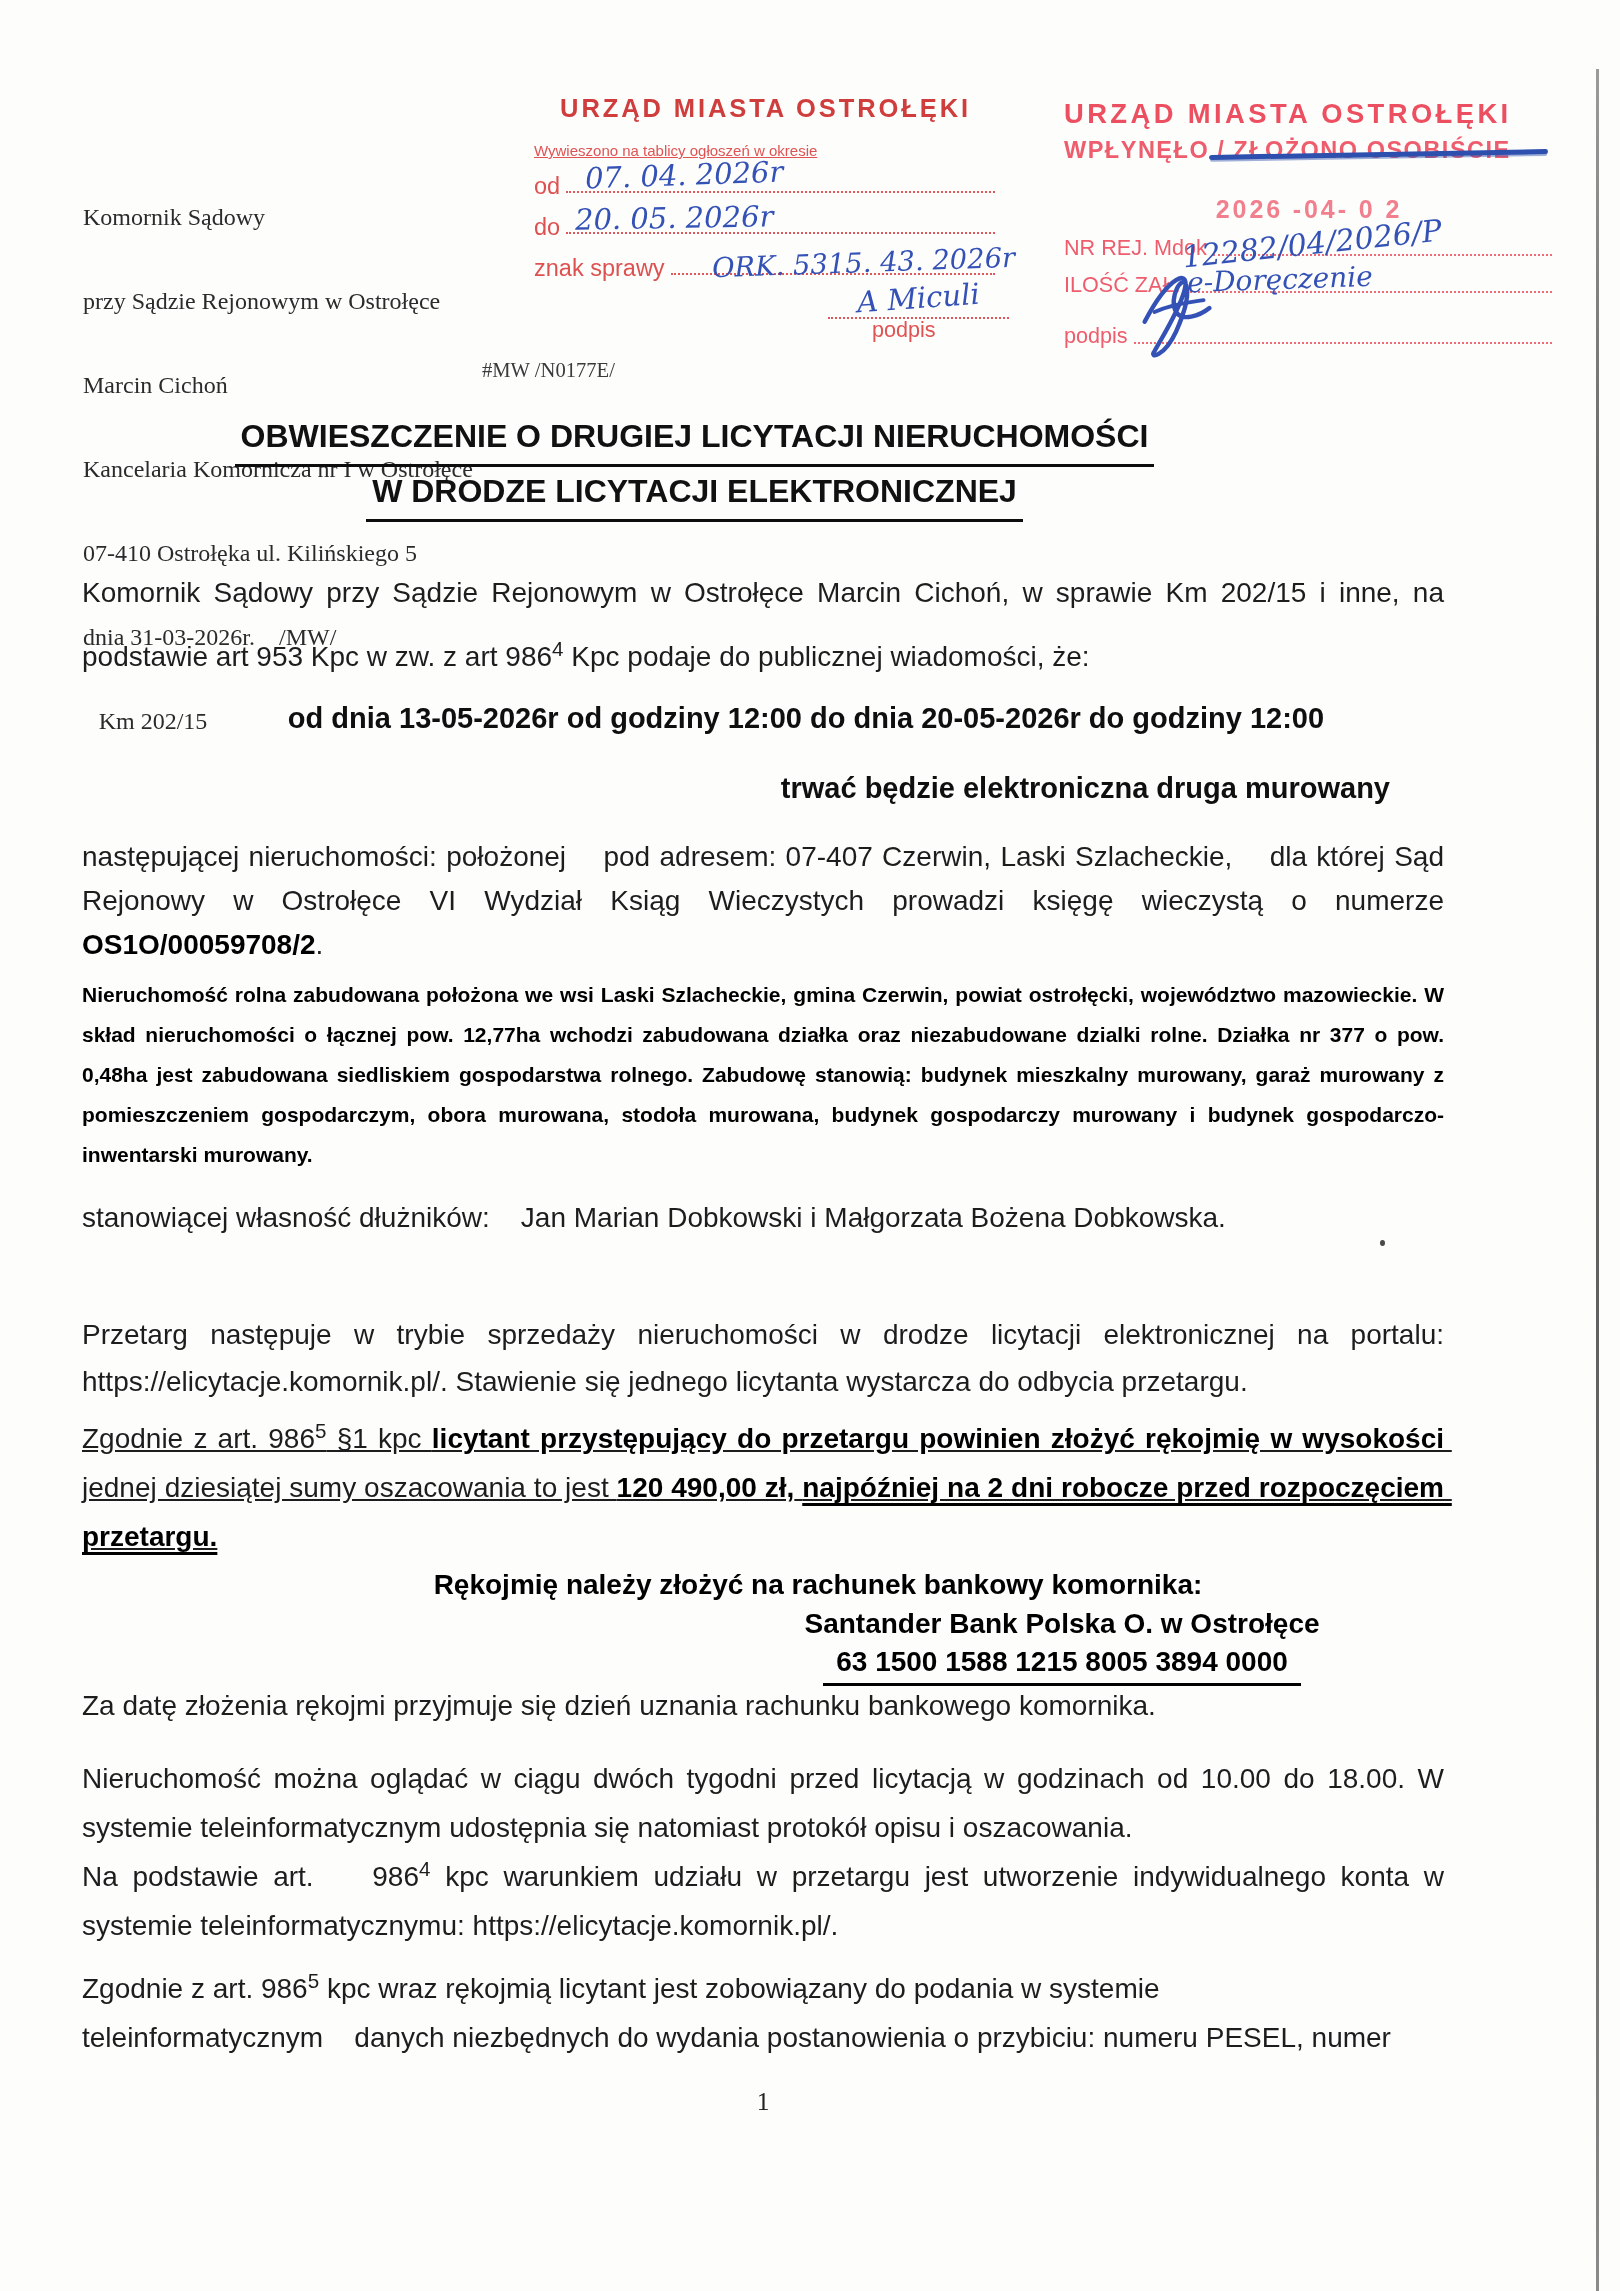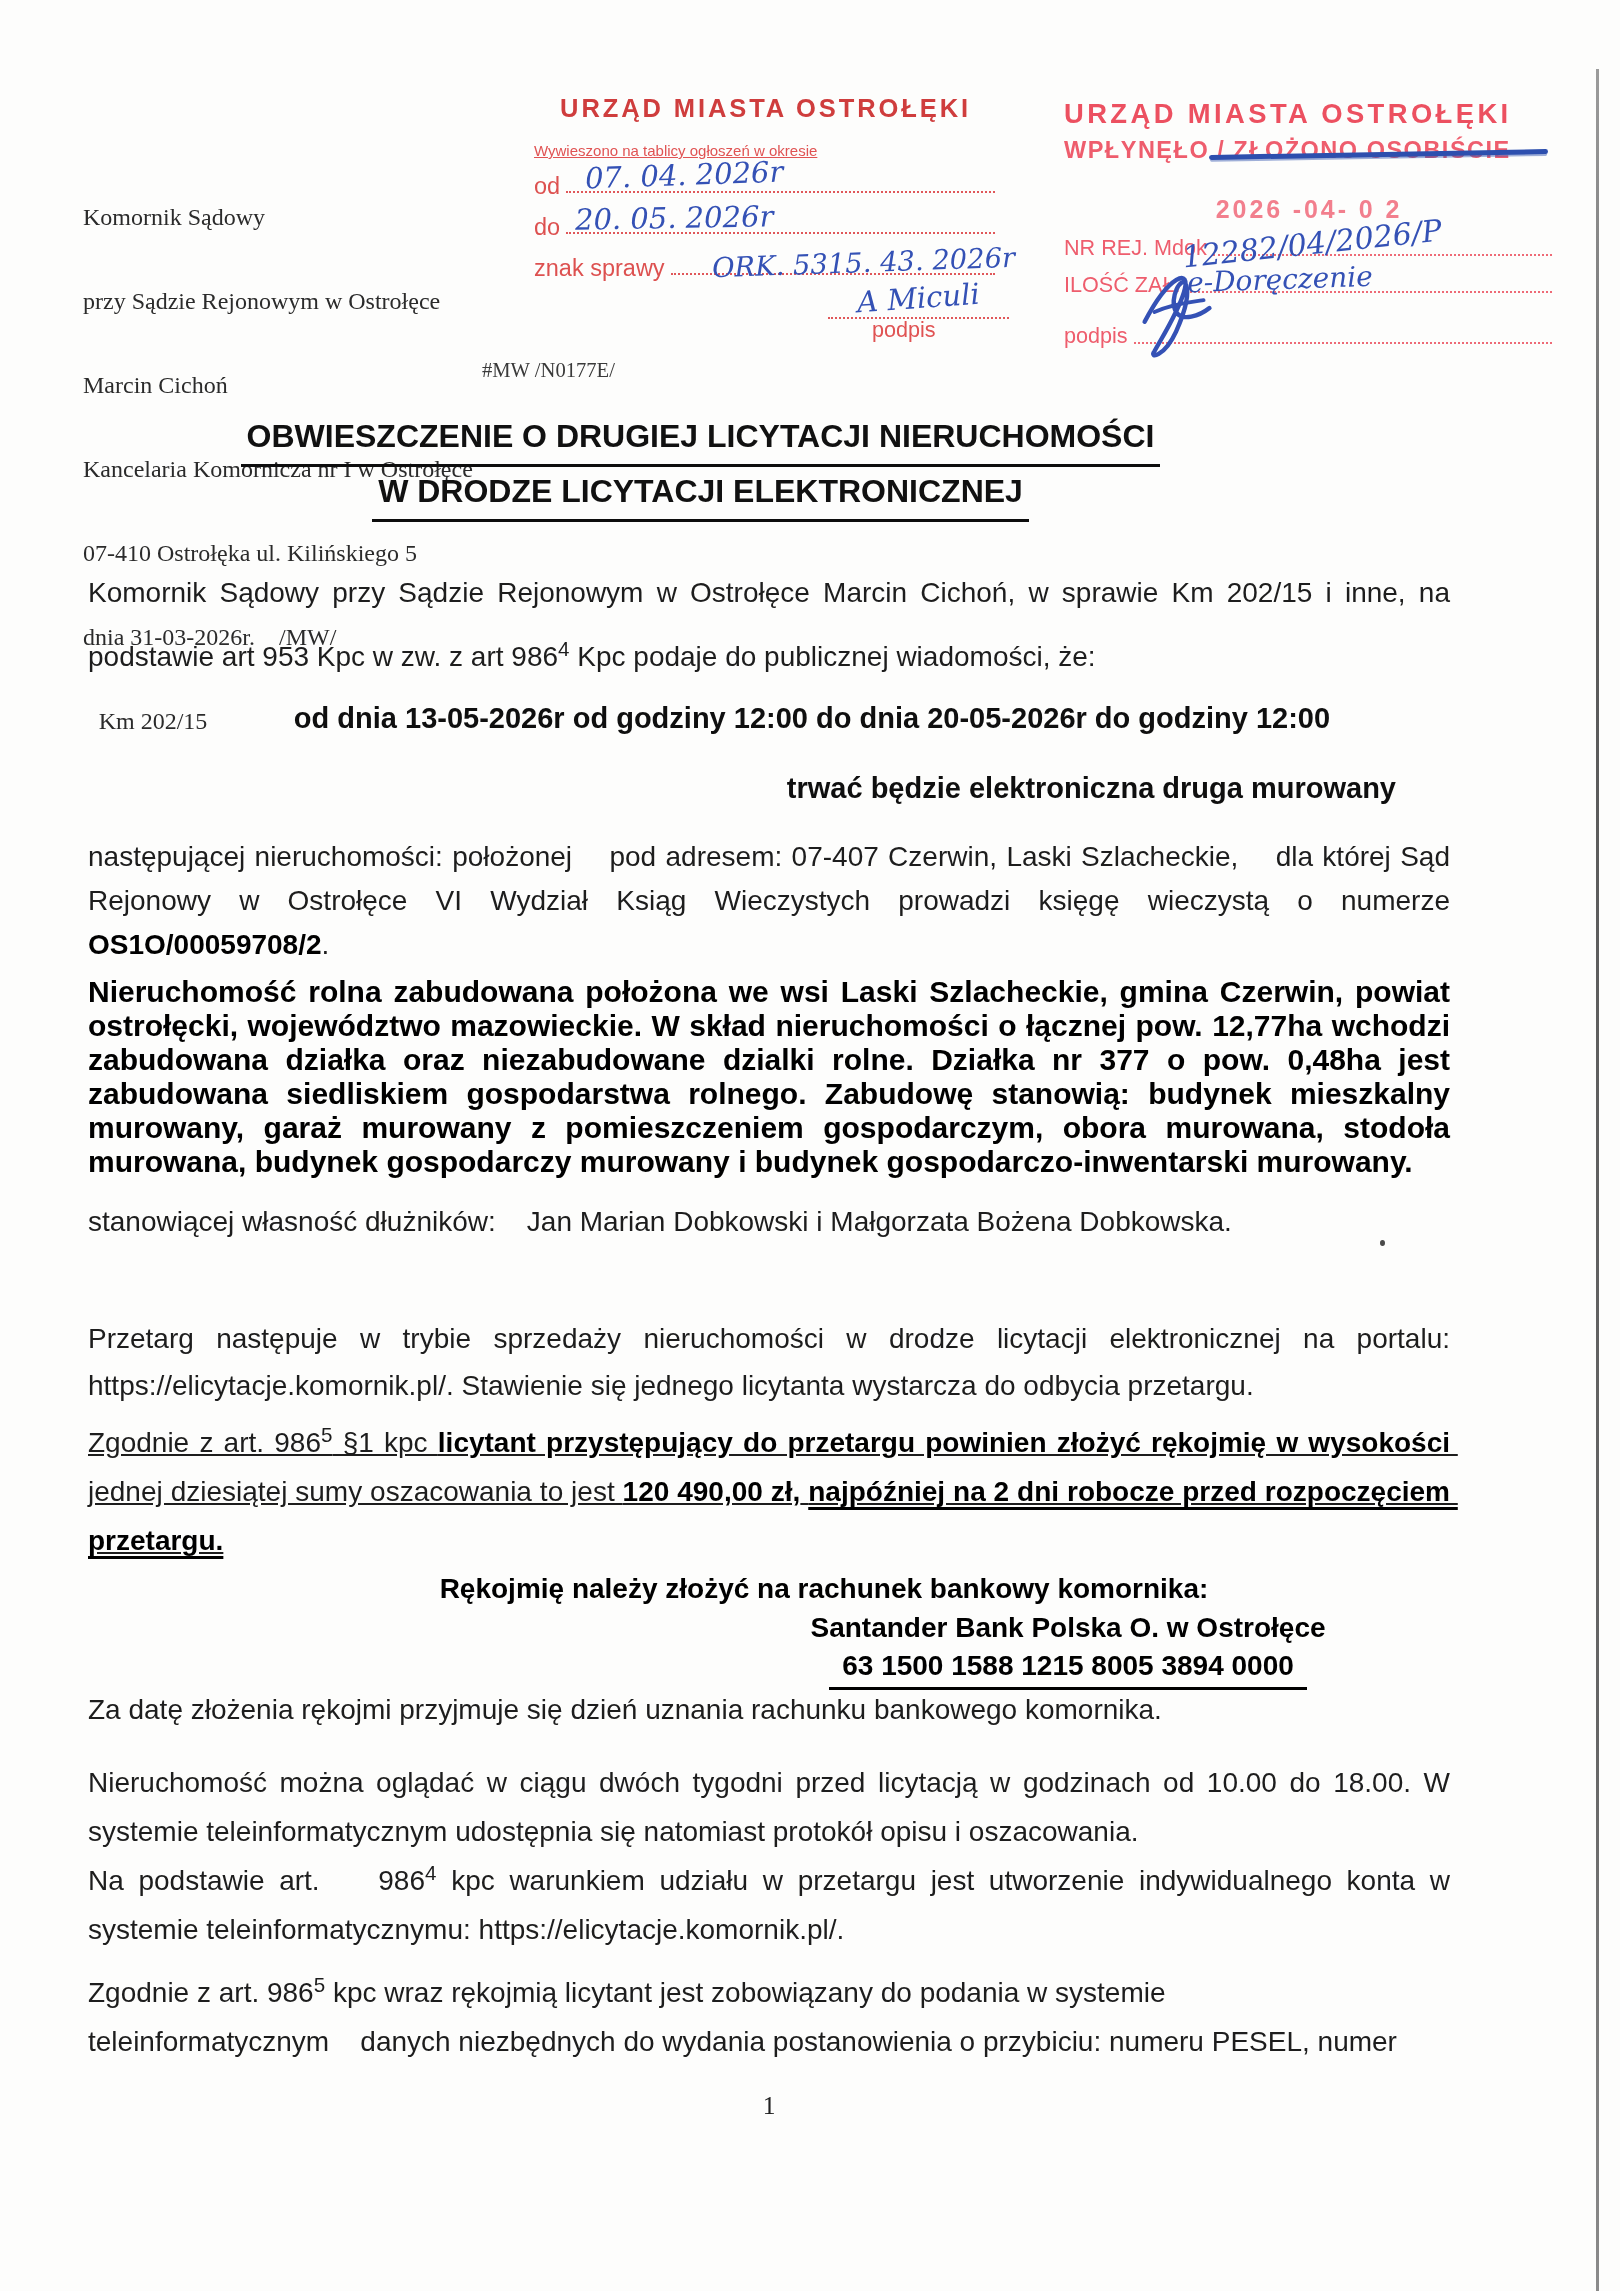--- a/index.html
+++ b/index.html
@@ -67,36 +67,36 @@
   }
   .sr-date { font-size:25px; font-weight:bold; color:#f27f8d; text-align:center; margin-top:31px; letter-spacing:2.9px; white-space:nowrap; }
   .sr-row { position:relative; display:flex; align-items:flex-end; font-size:21.6px; height:37px; }
   .sr-row .leader { border-bottom:2.9px dotted #ee6a76; margin-bottom:4.9px; }
   .hand-reg { position:absolute; left:118px; bottom:0px;  font-size:30px; transform:rotate(-6deg); }
   .hand-zal { position:absolute; left:123px; bottom:2px;  font-size:28px; transform:rotate(-2deg); }
   .sr-signrow { height:51px; }
   .sr-sign { position:absolute; left:61px; bottom:-13.7px; }
 
   
-  .content { position:absolute; left:88px; top:412px; width:1362px; font-size:28px; }
+  .content { position:absolute; left:82px; top:412px; width:1362px; font-size:28px; }
 
   .p-title {
     width:1225px; text-align:center;
     font-size:32px; font-weight:bold; line-height:49px; color:#111;
   }
   .tl { display:inline-block; border-bottom:3.4px solid #0d0d0d; padding:0 5.9px 2.9px; }
 
   .p-intro   { margin-top:39px; line-height:64px; text-align:justify; white-space:pre-wrap; }
   sup { font-size:20.6px; line-height:0; vertical-align:super; }
 
   .p-date { margin-top:9.8px; padding-left:86px; text-align:center; font-weight:bold; font-size:29px; line-height:39px; color:#0f0f0f; }
   .p-type { margin-top:31px; padding-right:54px; text-align:right; font-weight:bold; font-size:29px; line-height:39px; color:#0f0f0f; }
 
   .p-property-intro { margin-top:27.4px; line-height:44px; text-align:justify; white-space:pre-wrap; }
-  .p-bold-desc { margin-top:7.8px; font-weight:bold; font-size:30px; line-height:34px; text-align:justify; color:#000; }
+  .p-bold-desc { margin-top:7.8px; font-weight:bold; font-size:21px; line-height:40px; text-align:justify; color:#000; }
   .p-owners { margin-top:23.5px; line-height:39px; white-space:pre-wrap; }
 
   .p-portal { margin-top:74px; line-height:47px; text-align:justify; white-space:pre-wrap; }
   .p-sum    { margin-top:9.8px; line-height:49px; text-align:justify; white-space:pre-wrap; }
   .p-deposit{ margin-top:9px; line-height:49px; text-align:justify; white-space:pre-wrap;text-decoration:underline; }
 
   b { font-weight:bold; color:#000; }
   .u { text-decoration:underline; text-decoration-thickness:2.9px; text-underline-offset:5.9px; }
 
   .bank-l1 { margin-top:3.9px; padding-left:110px; text-align:center; font-weight:bold; line-height:39px; color:#000; }

